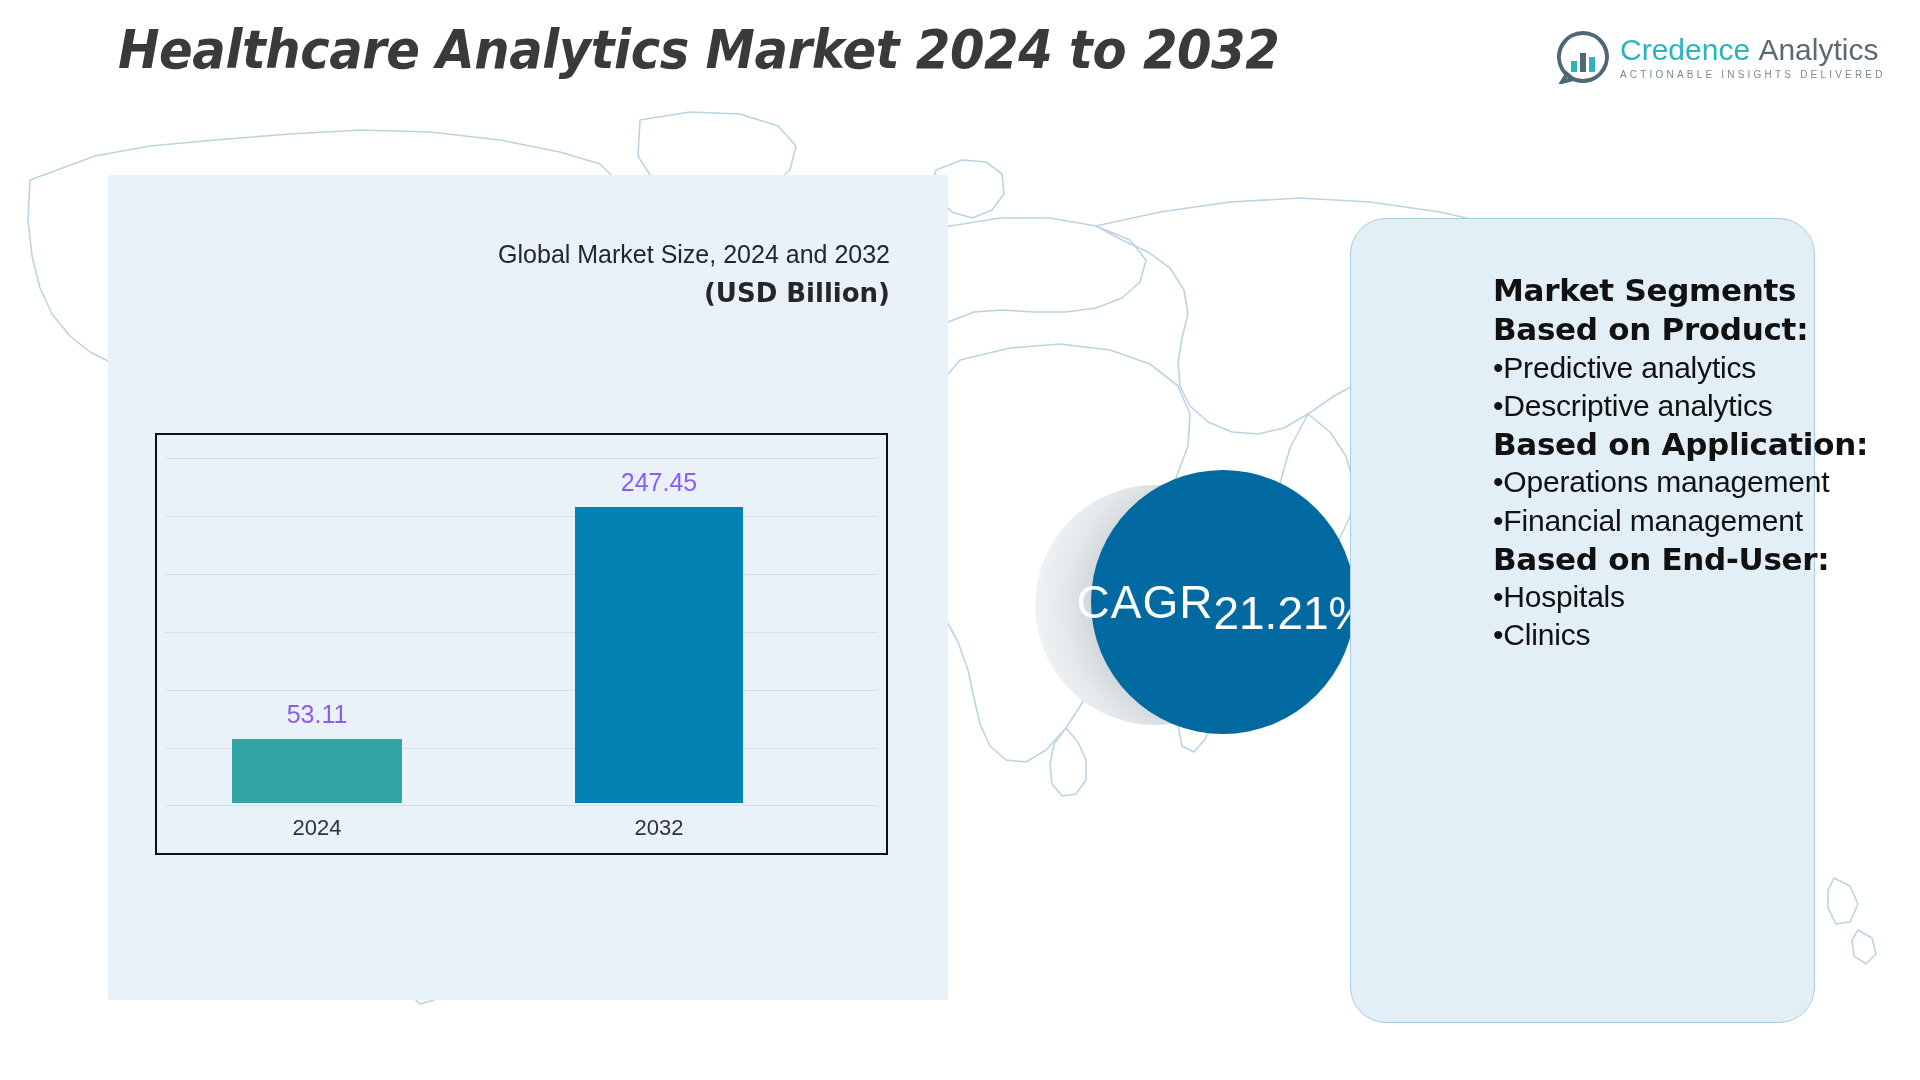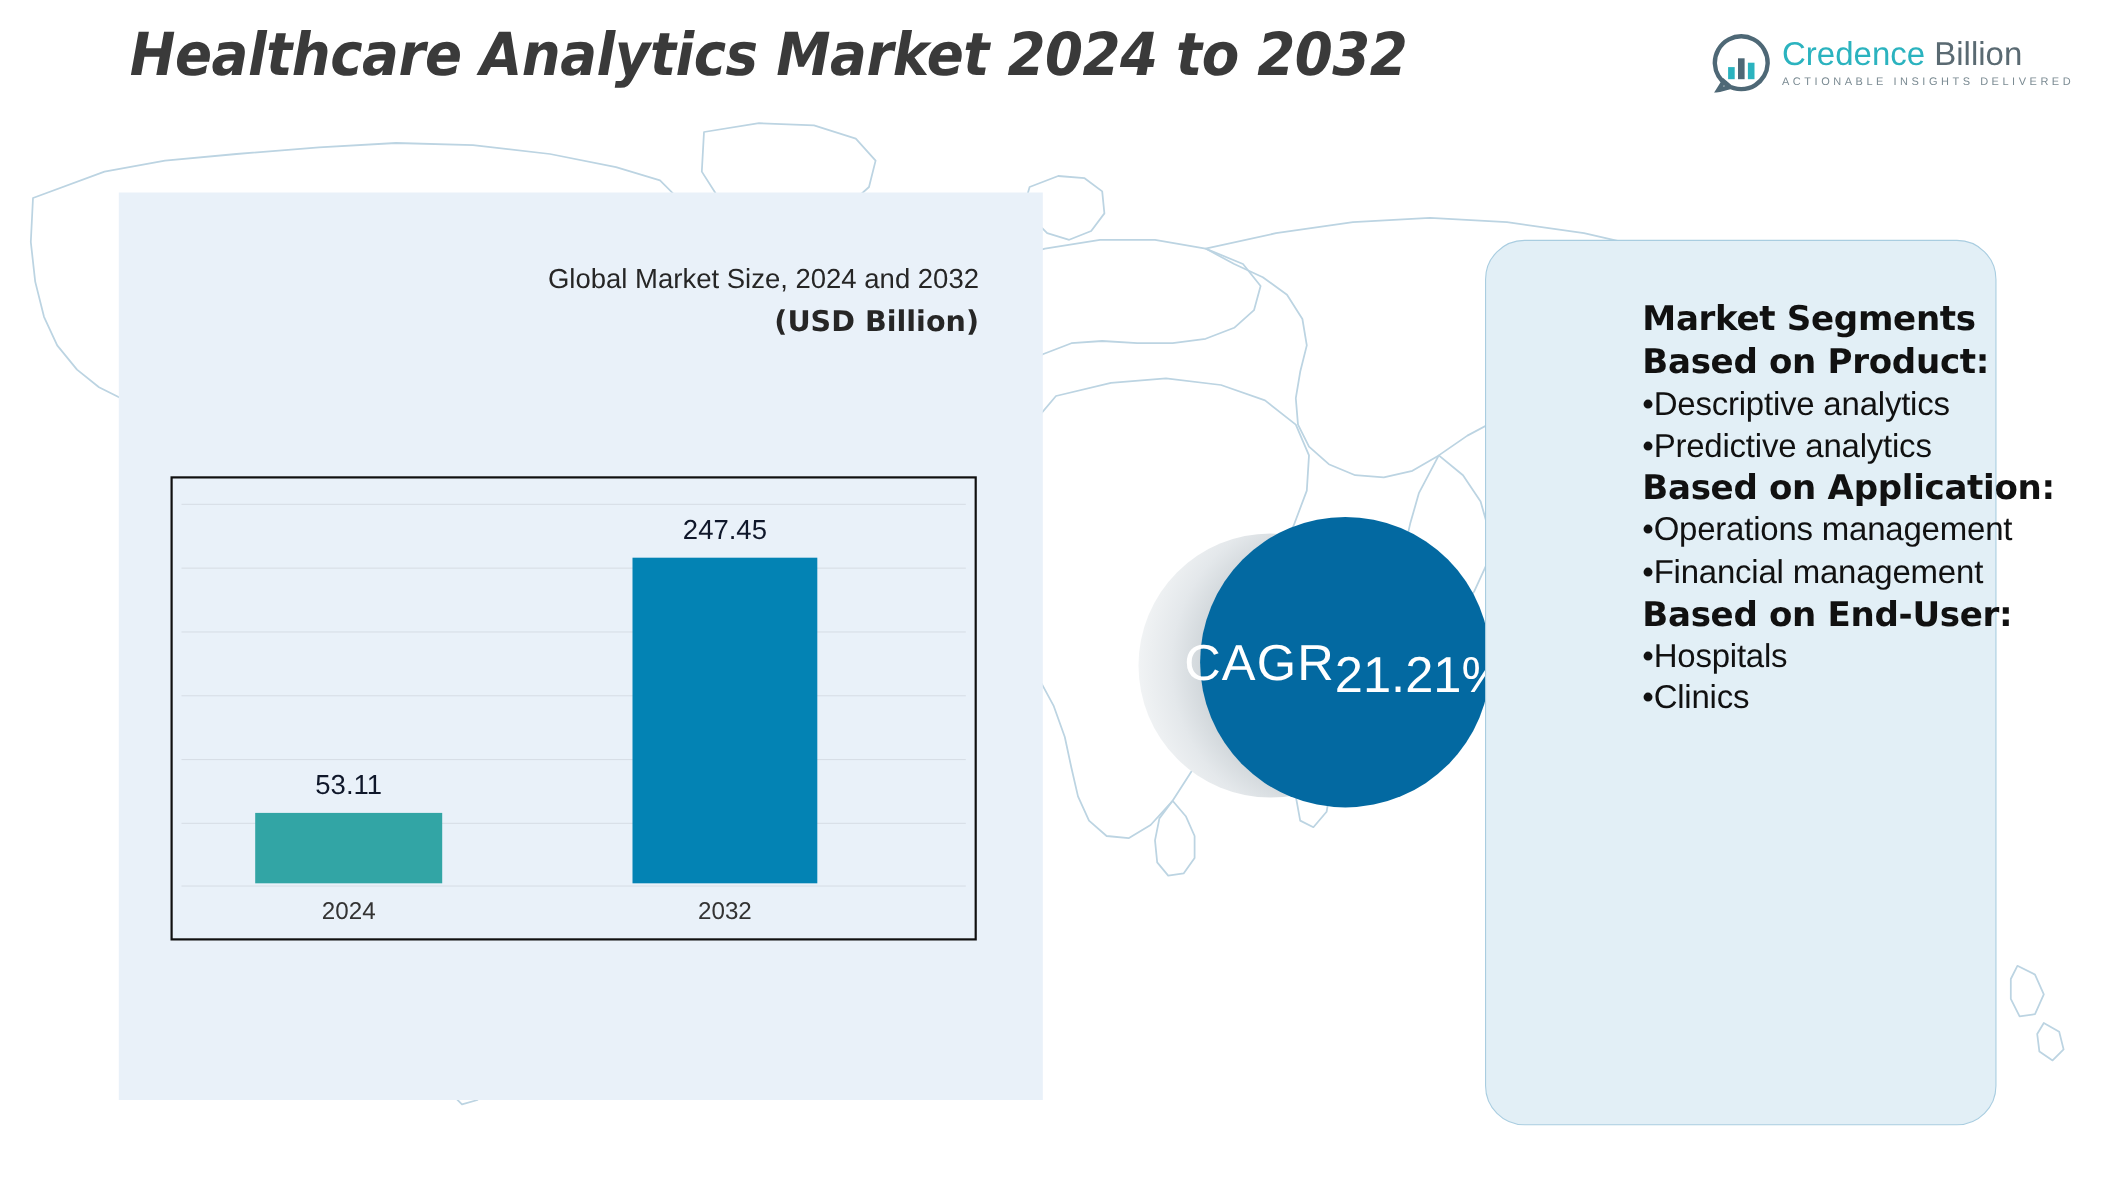--- a/index.html
+++ b/index.html
@@ -52,21 +52,21 @@
   
   #chart-box{
     position:absolute;left:155px;top:433px;width:733px;height:422px;
     border:2px solid #101010;box-sizing:border-box;overflow:hidden;
   }
   .gridline{position:absolute;left:8px;right:8px;height:1px;background:#d7dee6;}
   .bar{position:absolute;bottom:50px;}
   #bar-2024{left:75px;width:170px;}
   #bar-2032{left:418px;width:168px;}
   .bar-value{
-    position:absolute;text-align:center;font-size:25px;color:#0f172a;
+    position:absolute;text-align:center;font-size:25px;color:#8b5cf6;
     font-family:"Liberation Sans",sans-serif;white-space:nowrap;
   }
   #value-2024{left:75px;width:170px;}
   #value-2032{left:418px;width:168px;}
   .cat-label{
     position:absolute;bottom:12px;text-align:center;font-size:22px;color:#333;
     font-family:"Liberation Sans",sans-serif;
   }
   #cat-2024{left:75px;width:170px;margin-top:48px;}
   #cat-2032{left:418px;width:168px;}
@@ -187,21 +187,21 @@
     <div id="logo-mark">
       <svg viewBox="0 0 54 54" width="54" height="54" aria-hidden="true">
         <path d="M27 3 A24 24 0 1 1 26.9 3 Z M11 44 L6 52 L17 49 Z" fill="none" stroke="#4e6876" stroke-width="4"></path>
         <rect x="15" y="31" width="6" height="11" fill="#2bb3bf"></rect>
         <rect x="24" y="23" width="6" height="19" fill="#4e6876"></rect>
         <rect x="33" y="27" width="6" height="15" fill="#2bb3bf"></rect>
       </svg>
     </div>
     <div id="logo-text">
       <div id="logo-name">
-        <span class="c1">Credence</span><span>&nbsp;</span><span class="c2">Billion</span>
+        <span class="c1">Credence</span><span>&nbsp;</span><span class="c2">Analytics</span>
       </div>
       <div id="logo-tag">ACTIONABLE INSIGHTS DELIVERED</div>
     </div>
   </div>
 
   <div id="chart-caption">
     <div id="caption-line1">Global Market Size, 2024 and 2032</div>
     <div id="caption-line2">(USD Billion)</div>
   </div>
 
@@ -229,22 +229,22 @@
     <div id="cagr-circle">
       <div id="cagr-label">CAGR</div>
       <div id="cagr-value">21.21%</div>
     </div>
   </div>
 
   <div id="segments-panel">
     <div id="segments-inner">
       <div class="seg-head">Market Segments</div>
       <div class="seg-head">Based on Product:</div>
+      <div class="seg-item">•Predictive analytics</div>
       <div class="seg-item">•Descriptive analytics</div>
-      <div class="seg-item">•Predictive analytics</div>
       <div class="seg-head">Based on Application:</div>
       <div class="seg-item">•Operations management</div>
       <div class="seg-item">•Financial management</div>
       <div class="seg-head">Based on End-User:</div>
       <div class="seg-item">•Hospitals</div>
       <div class="seg-item">•Clinics</div>
     </div>
   </div>
 
 </div>

